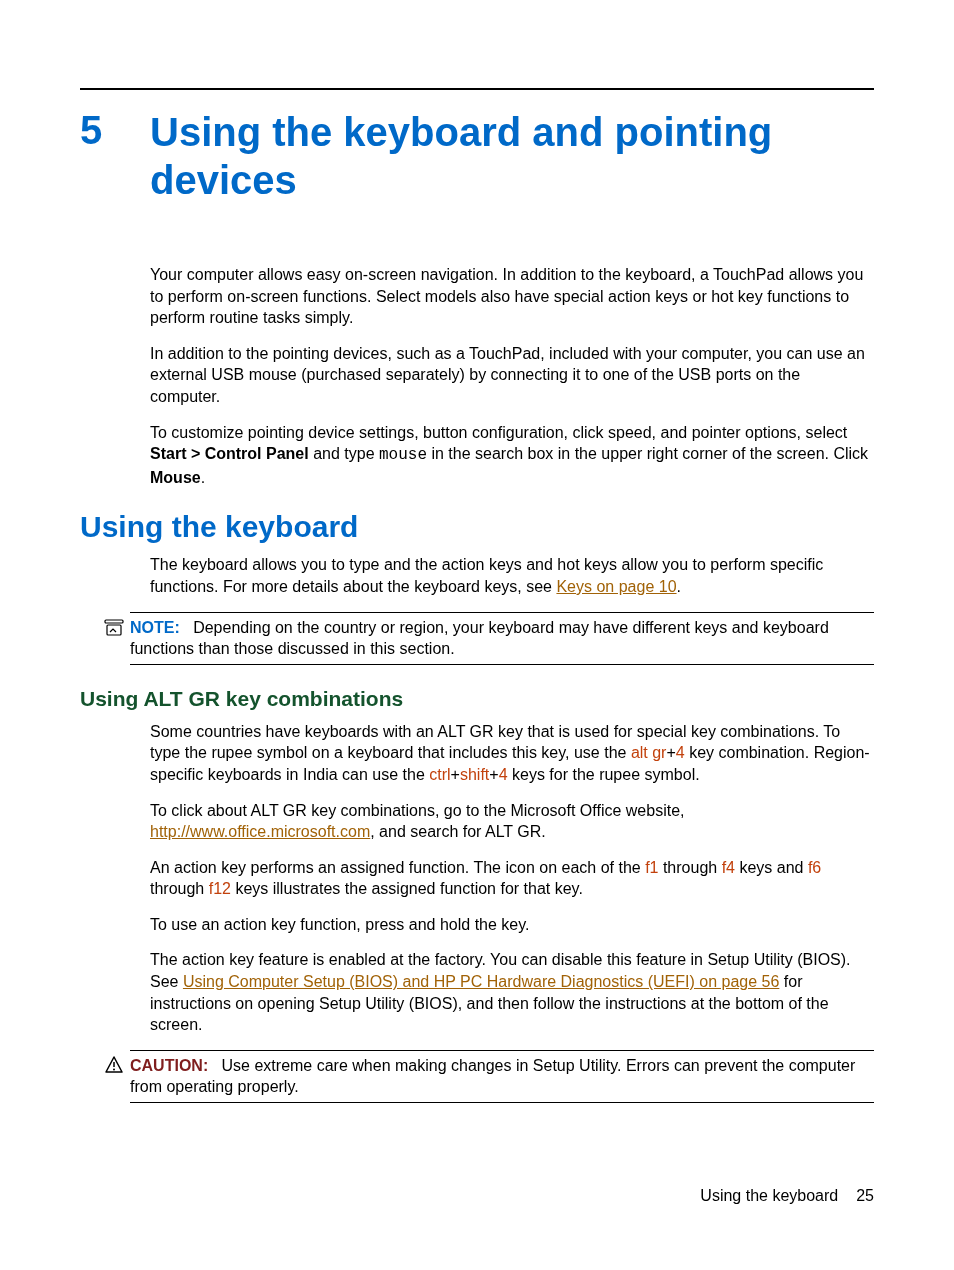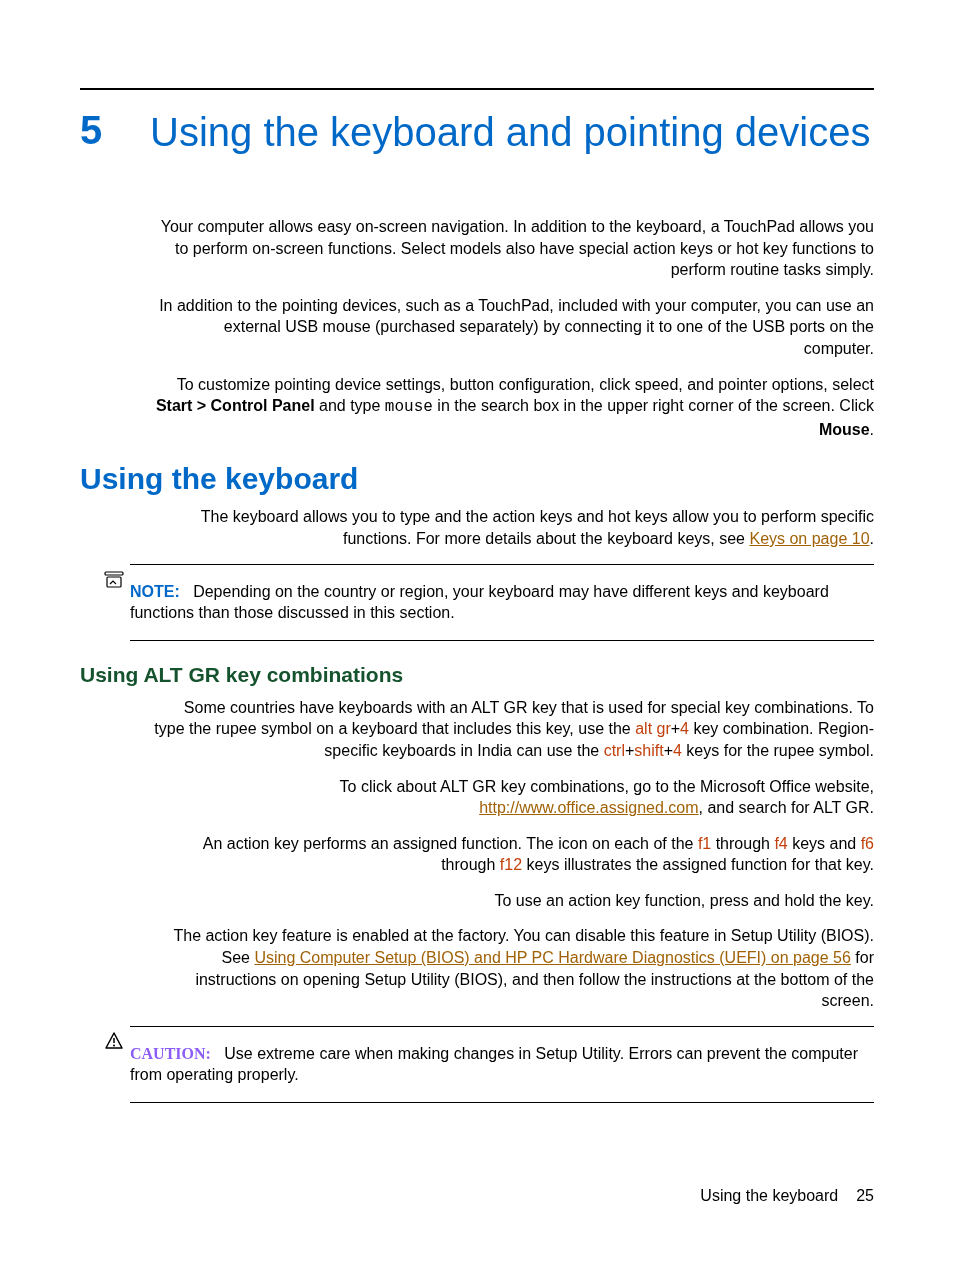--- a/index.html
+++ b/index.html
@@ -28,27 +28,26 @@
   .chapter-number {
     font-size: 40px;
     font-weight: bold;
     color: #0069c8;
     width: 70px;
     flex-shrink: 0;
     line-height: 1.1;
   }
   .chapter-title {
     font-size: 40px;
-    font-weight: normal;
+    font-weight: bold;
     color: #0069c8;
     line-height: 1.2;
   }
   .body-block {
     margin-left: 70px;
-    text-align: right;
   }
   p {
     font-size: 16px;
     line-height: 1.35;
     margin: 0 0 14px 0;
   }
   .h2 {
     font-size: 30px;
     font-weight: bold;
     color: #0069c8;
@@ -56,40 +55,39 @@
   }
   .h3 {
     font-size: 21px;
     font-weight: bold;
     color: #14532d;
     margin: 22px 0 10px 0;
   }
   .note-block, .caution-block {
     border-top: 1.5px solid #000;
     border-bottom: 1.5px solid #000;
-    padding: 16px 0;
+    padding: 4px 0;
     margin: 6px 0 8px 0;
     margin-left: 50px;
     position: relative;
   }
   .note-icon, .caution-icon {
     position: absolute;
     left: -26px;
     top: 4px;
     width: 20px;
     height: 20px;
   }
   .note-label {
     font-weight: bold;
     color: #0069c8;
   }
   .caution-label {
     font-weight: bold;
-    color: #8b5cf6;
-    font-family: Liberation Serif, serif;
+    color: #7f1d1d;
   }
   .note-text, .caution-text {
     font-size: 16px;
     line-height: 1.35;
   }
   .link {
     color: #a16207;
     text-decoration: underline;
   }
   .key {
@@ -149,21 +147,21 @@
     </span>
   </div>
 
   <div class="h3">Using ALT GR key combinations</div>
 
   <div class="body-block">
     <p>
       <span>Some countries have keyboards with an ALT GR key that is used for special key combinations. To type the rupee symbol on a keyboard that includes this key, use the </span><span class="key">alt gr</span><span>+</span><span class="key">4</span><span> key combination. Region-specific keyboards in India can use the </span><span class="key">ctrl</span><span>+</span><span class="key">shift</span><span>+</span><span class="key">4</span><span> keys for the rupee symbol.</span>
     </p>
     <p>
-      <span>To click about ALT GR key combinations, go to the Microsoft Office website, </span><a class="link">http://www.office.assigned.com</a><span>, and search for ALT GR.</span>
+      <span>To click about ALT GR key combinations, go to the Microsoft Office website, </span><a class="link">http://www.office.microsoft.com</a><span>, and search for ALT GR.</span>
     </p>
   </div>
 
 
   <div class="body-block">
     <p>
       <span>An action key performs an assigned function. The icon on each of the </span><span class="key">f1</span><span> through </span><span class="key">f4</span><span> keys and </span><span class="key">f6</span><span> through </span><span class="key">f12</span><span> keys illustrates the assigned function for that key.</span>
     </p>
     <p>To use an action key function, press and hold the key.</p>
     <p>

